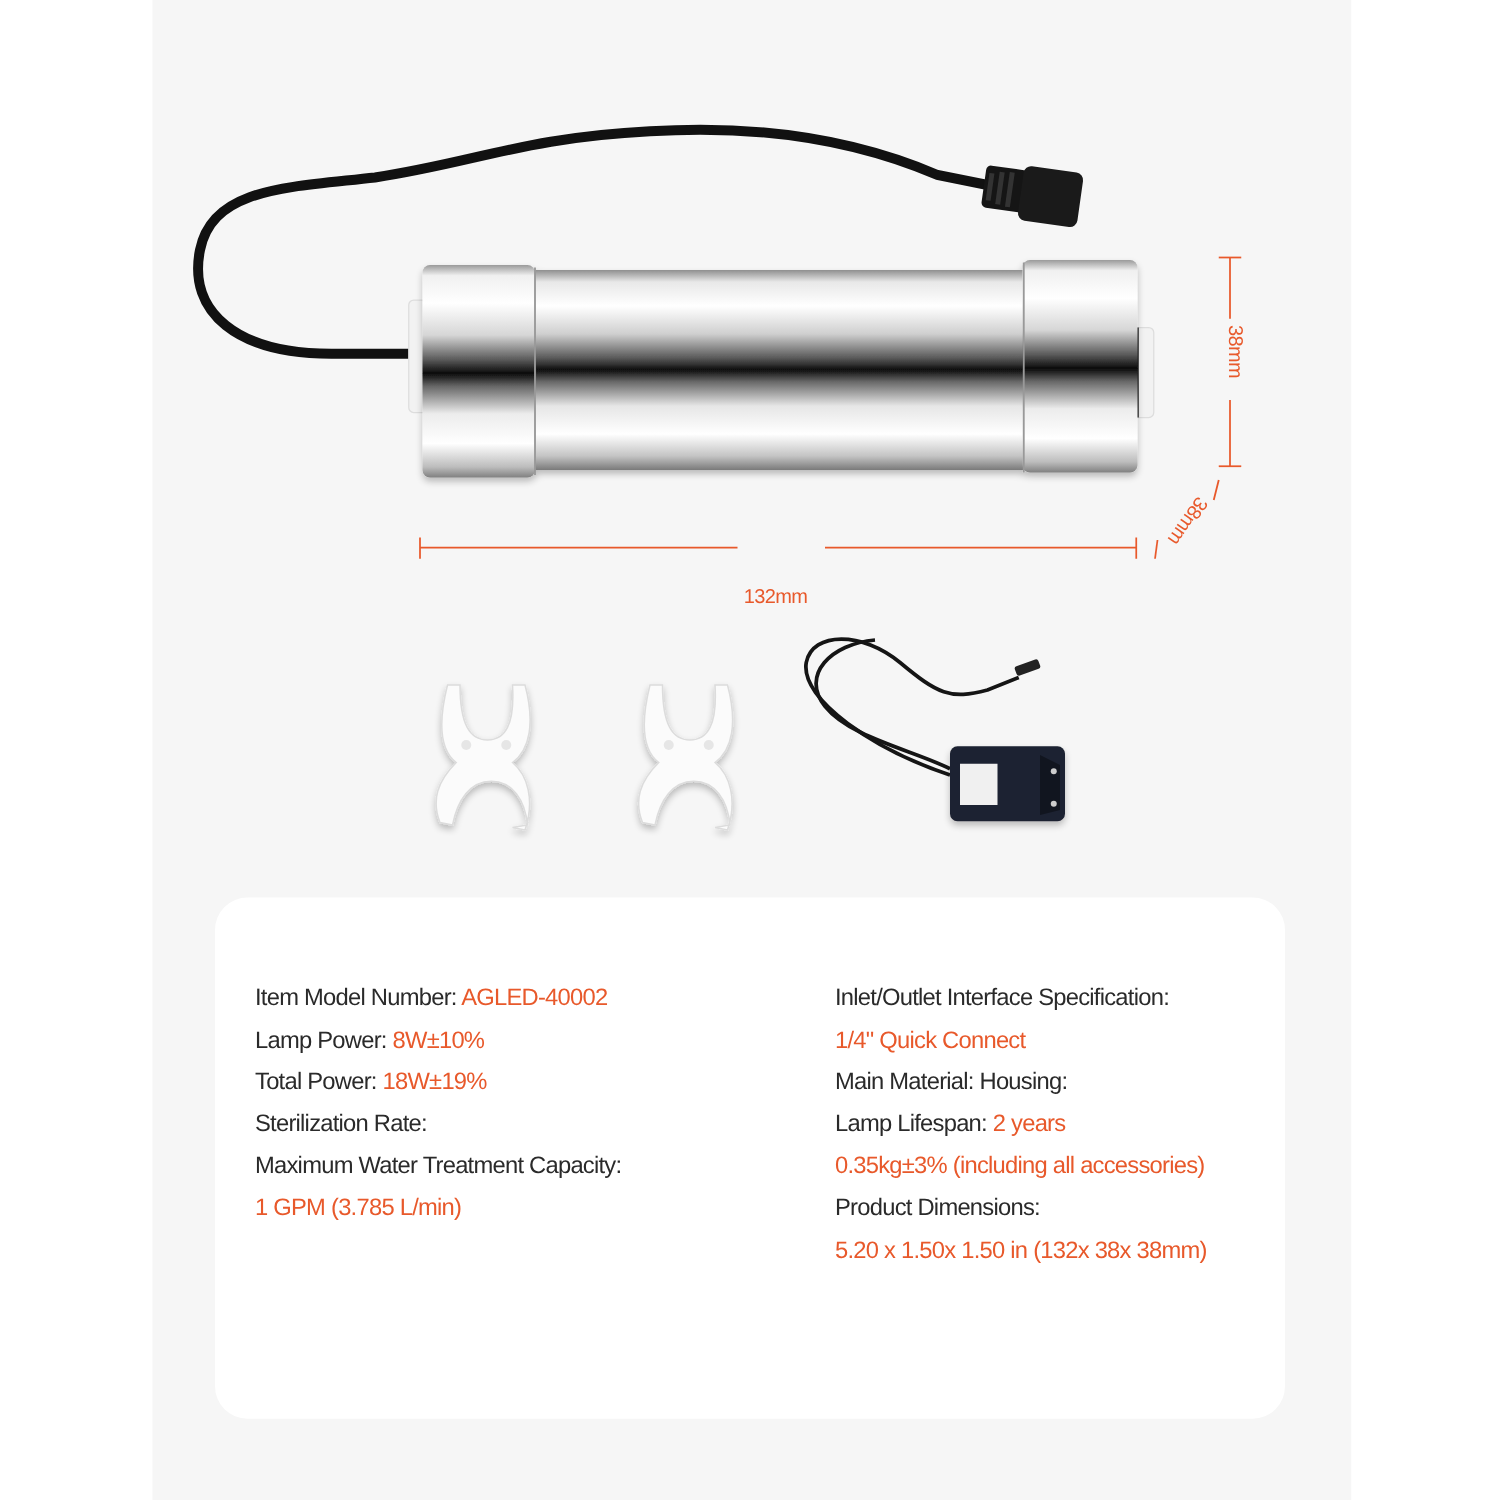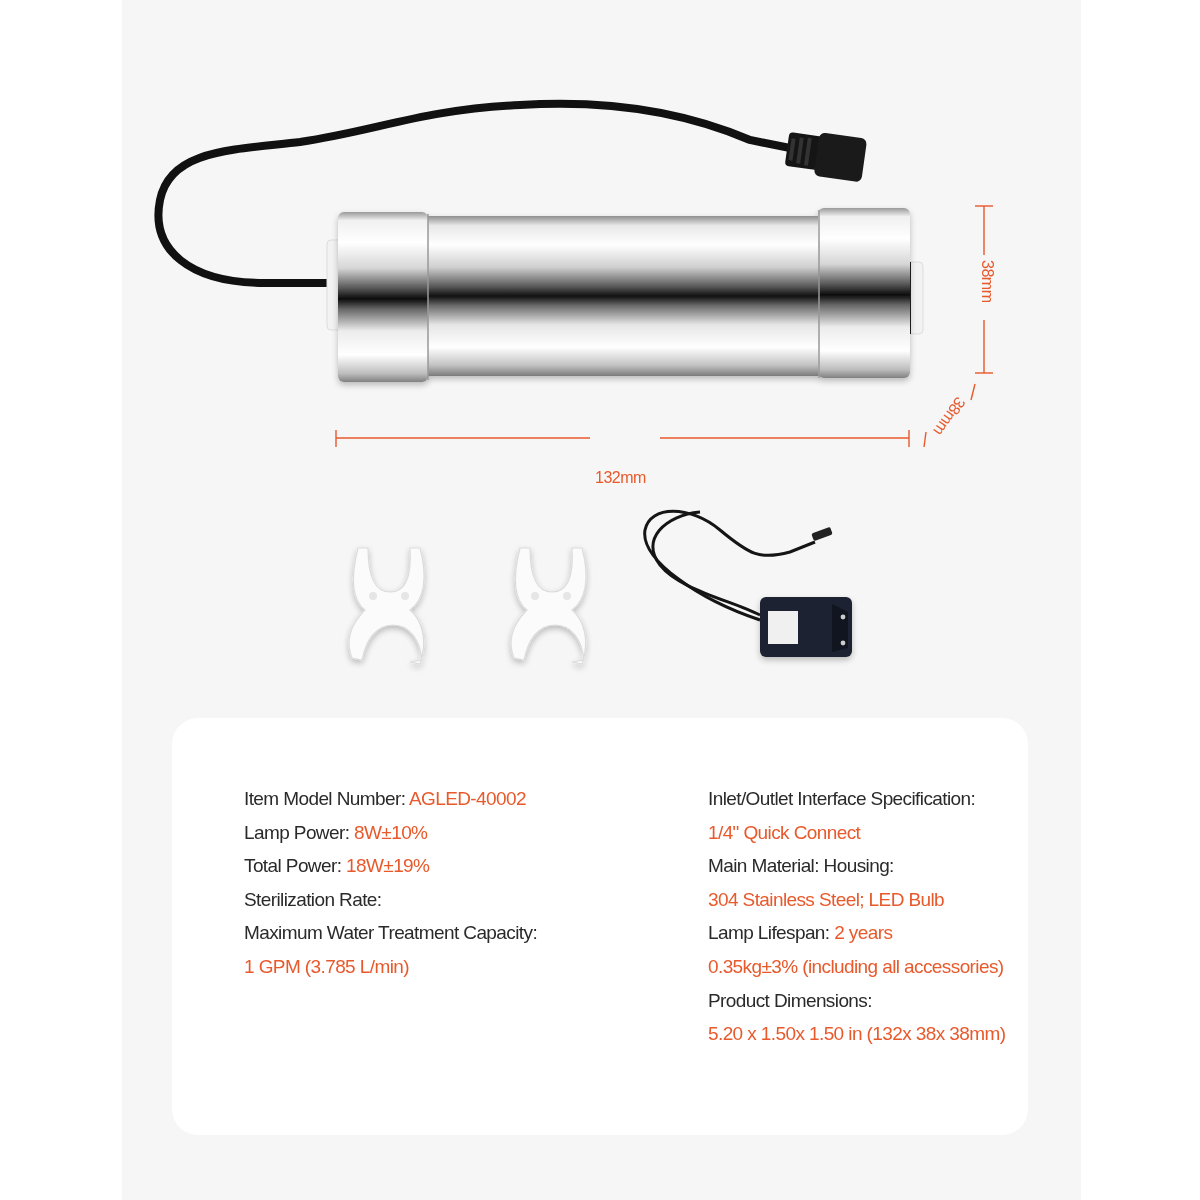--- a/index.html
+++ b/index.html
@@ -12,21 +12,21 @@
   }
   .product-art { position:absolute; left:0; top:0; width:1200px; height:700px; }
   .dim-label {
     position:absolute; color:#e8592b; font-size:16px; letter-spacing:-0.5px;
     font-family:"Liberation Sans", sans-serif; white-space:nowrap;
   }
   .spec-card {
     position:absolute; left:172px; top:718px; width:856px; height:417px;
     background:#ffffff; border-radius:26px;
   }
-  .spec-col { position:absolute; top:64px;margin-left:40px; }
+  .spec-col { position:absolute; top:64px; }
   .spec-col.left { left:32px; }
   .spec-col.right { left:496px; }
   .spec-line {
     height:33.6px; line-height:33.6px; font-size:19px; color:#2a2a2a;
     letter-spacing:-0.6px; white-space:nowrap;
   }
   .hl { color:#e8592b; }
 </style>
 </head>
 <body>
@@ -152,19 +152,18 @@
     <div class="spec-line"><span>Lamp Power: </span><span class="hl">8W±10%</span></div>
     <div class="spec-line"><span>Total Power: </span><span class="hl">18W±19%</span></div>
     <div class="spec-line"><span>Sterilization Rate:</span><span class="hl"></span></div>
     <div class="spec-line"><span>Maximum Water Treatment Capacity:</span><span class="hl"></span></div>
     <div class="spec-line"><span></span><span class="hl">1 GPM (3.785 L/min)</span></div>
   </div>
   <div class="spec-col right">
     <div class="spec-line"><span>Inlet/Outlet Interface Specification:</span><span class="hl"></span></div>
     <div class="spec-line"><span></span><span class="hl">1/4" Quick Connect</span></div>
     <div class="spec-line"><span>Main Material: Housing:</span><span class="hl"></span></div>
-    <div class="spec-line"><span></span><span class="hl">304 Stainless Steel; LED Bulb</span></div>
     <div class="spec-line"><span>Lamp Lifespan: </span><span class="hl">2 years</span></div>
     <div class="spec-line"><span></span><span class="hl">0.35kg±3% (including all accessories)</span></div>
     <div class="spec-line"><span>Product Dimensions:</span><span class="hl"></span></div>
     <div class="spec-line"><span></span><span class="hl">5.20 x 1.50x 1.50 in (132x 38x 38mm)</span></div>
   </div>
 </div>
 
 </body></html>

